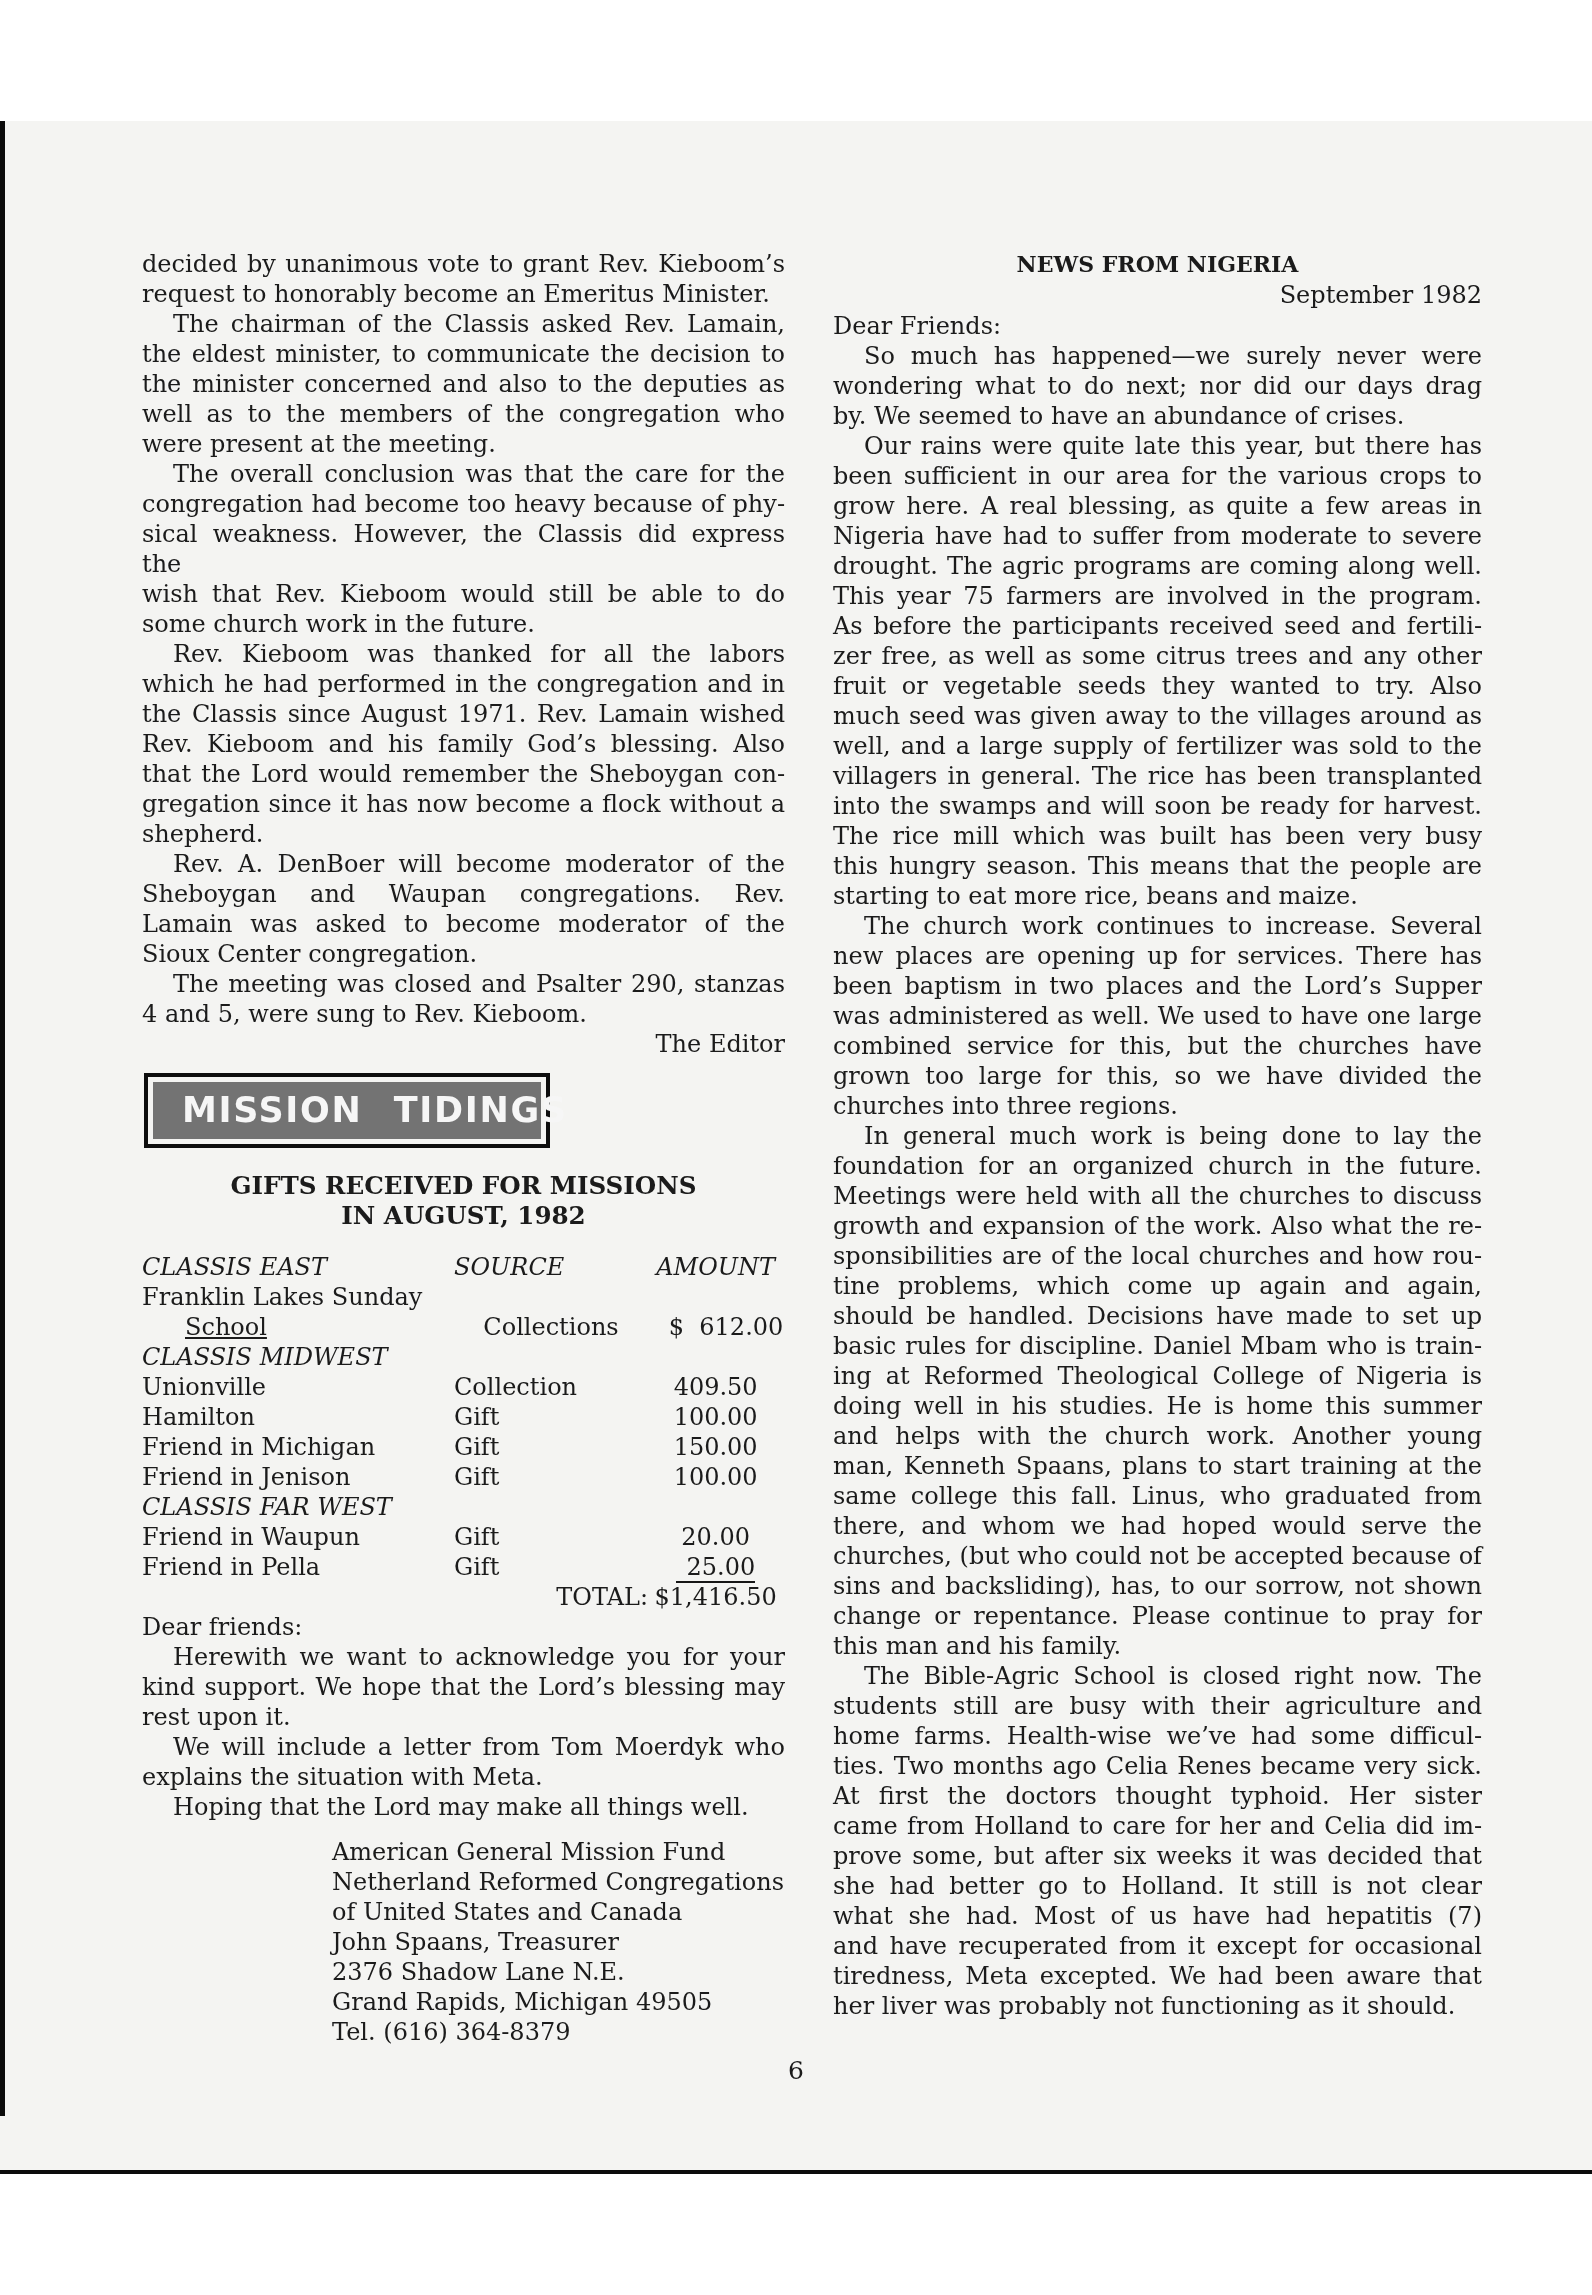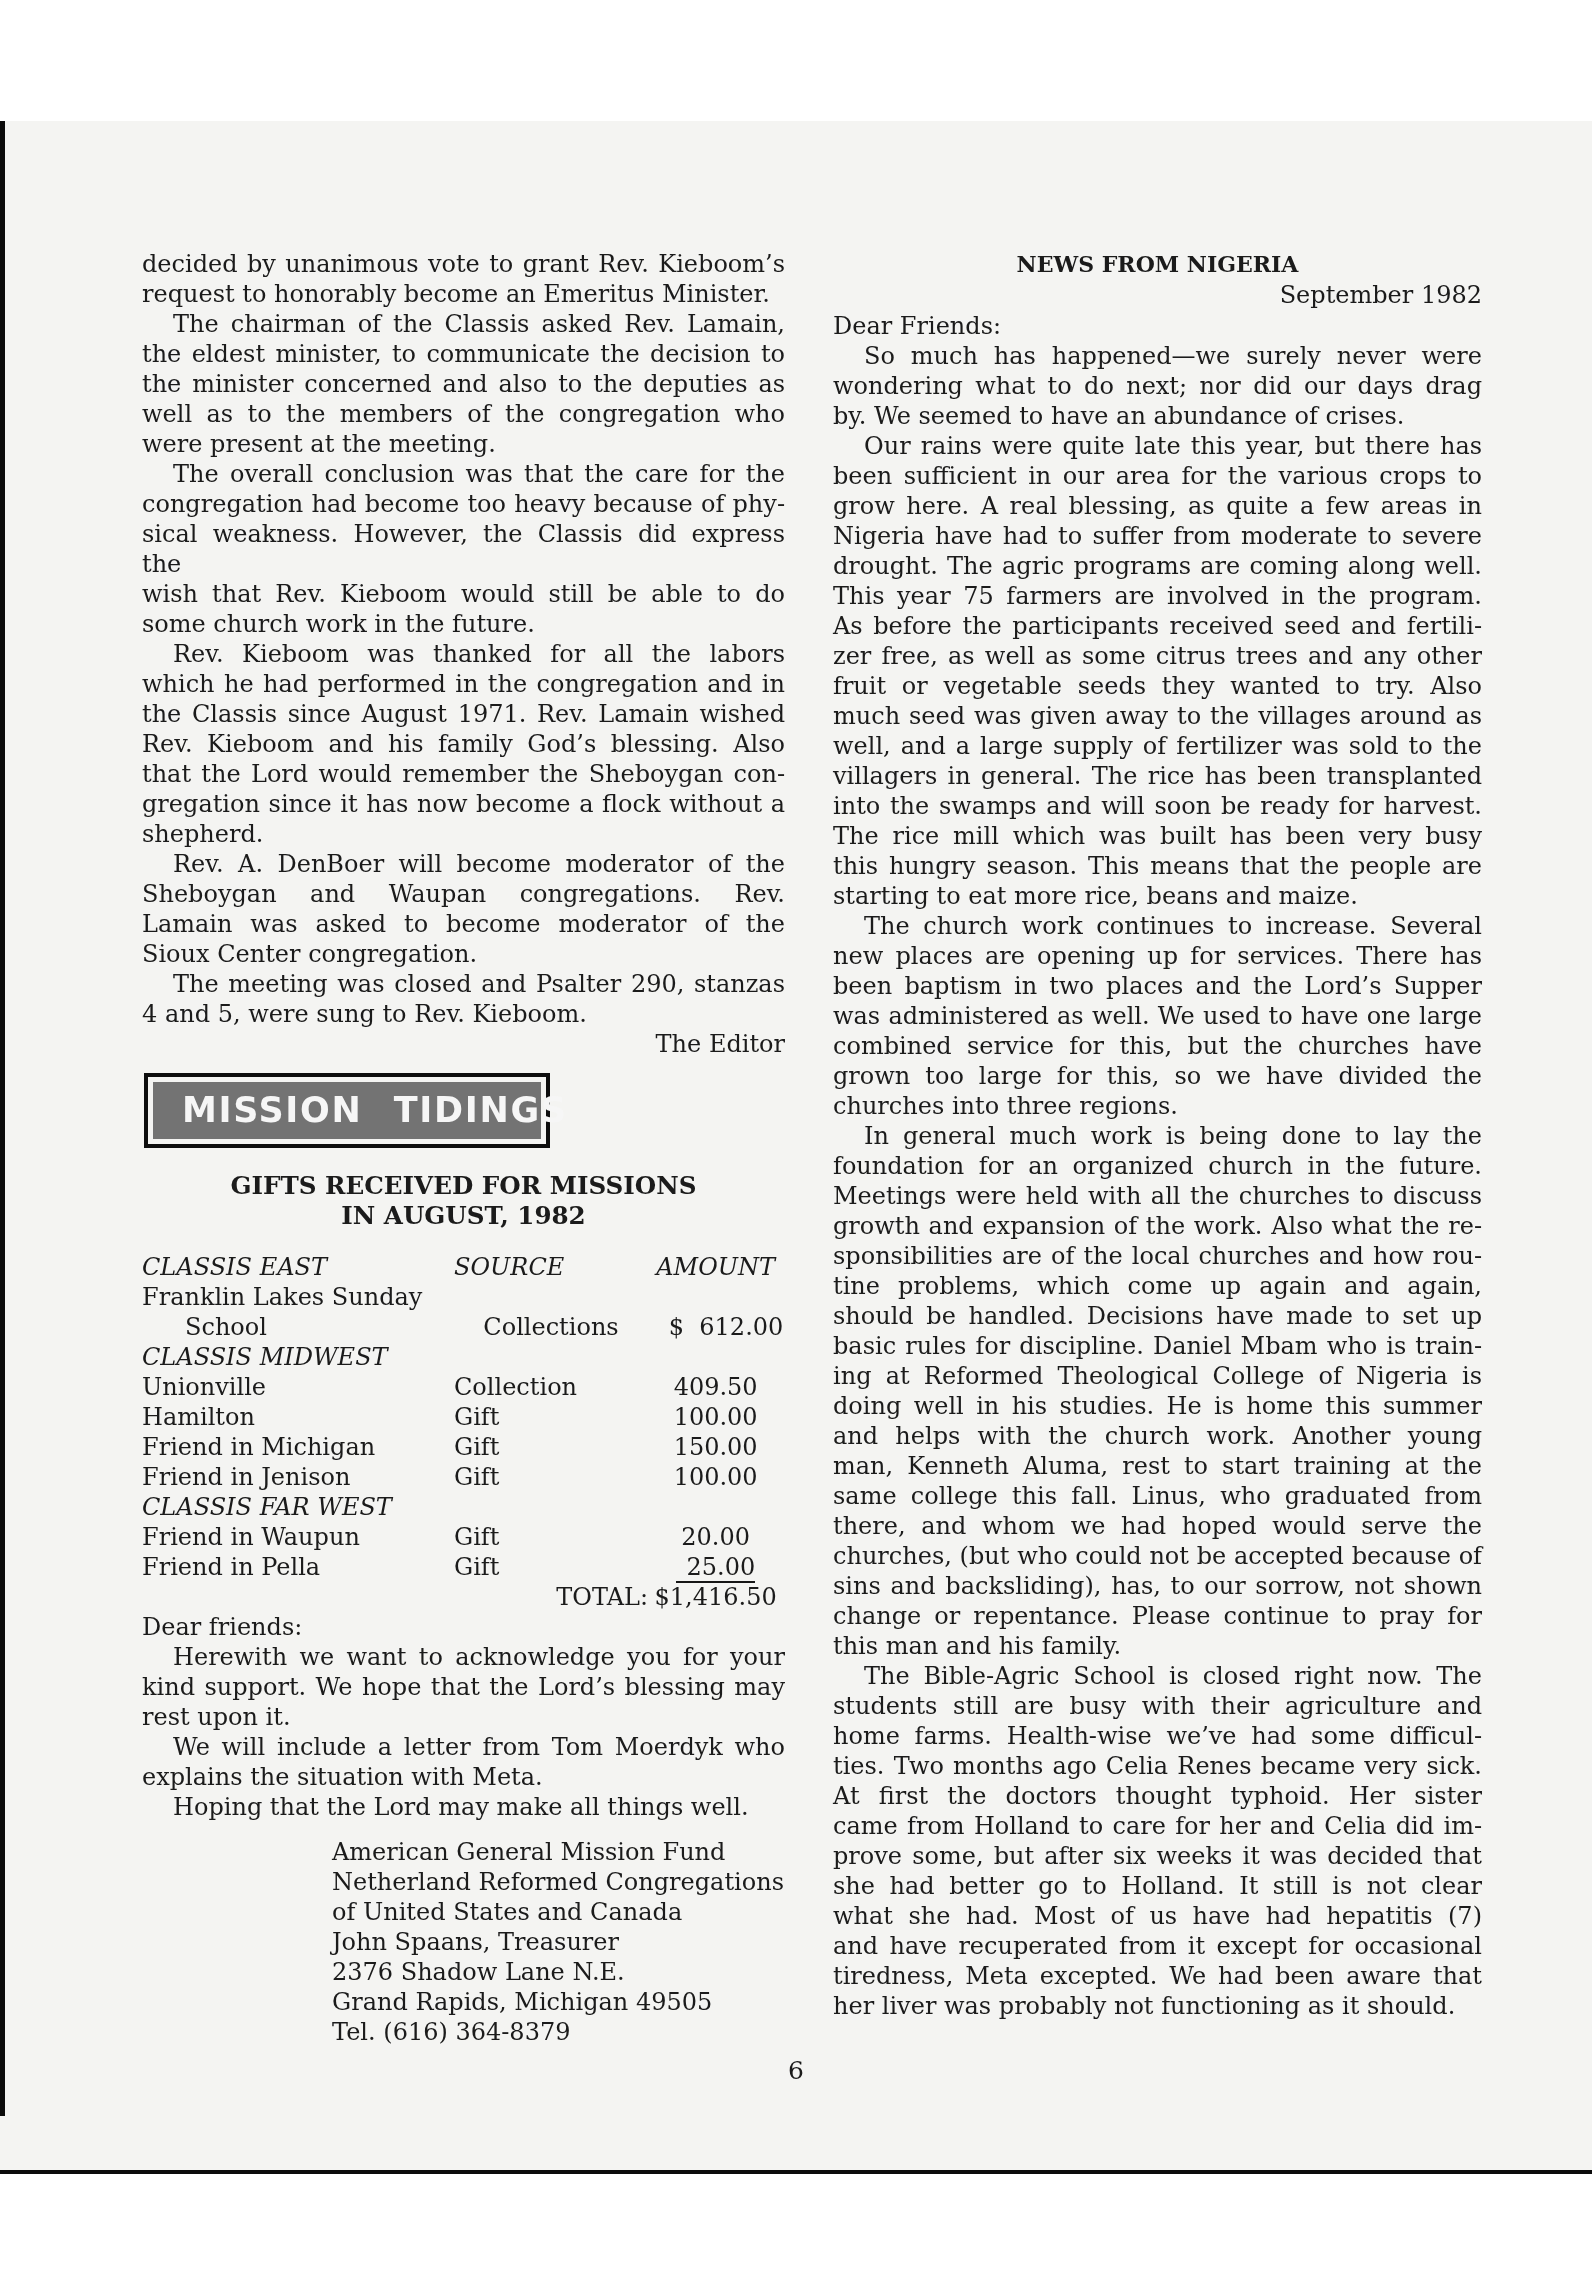--- a/index.html
+++ b/index.html
@@ -49,21 +49,21 @@
   }
   .gifts-heading {
     margin-top:22.4px; text-align:center; font-weight:bold; font-size:24.6px;
   }
   .gifts-table { margin-top:21px; }
   .trow { display:flex; line-height:30px; }
   .cname   { width:312px; }
   .csource { width:194px; }
   .camount { flex:1; text-align:center; padding-right:1.7px; }
   .trow.header span, .trow.section .cname span { font-style:italic; }
-  .trow.indent2 .cname { padding-left:43px; }
+  .trow.indent2 .cname { padding-left:43px;text-decoration:underline; }
   .trow.rule-under .camount span {
     border-bottom:2.6px solid #161616; padding-left:10.4px;
   }
   .trow.total .csource { text-align:right; }
   .camount span { white-space:pre; }
 
   .salutation { }
   .address { margin-left:190px; margin-top:15.5px; }
   .addr-line { text-align:left; }
 
@@ -265,21 +265,21 @@
         <div class="line">foundation for an organized church in the future.</div>
         <div class="line">Meetings were held with all the churches to discuss</div>
         <div class="line">growth and expansion of the work. Also what the re-</div>
         <div class="line">sponsibilities are of the local churches and how rou-</div>
         <div class="line">tine problems, which come up again and again,</div>
         <div class="line">should be handled. Decisions have made to set up</div>
         <div class="line">basic rules for discipline. Daniel Mbam who is train-</div>
         <div class="line">ing at Reformed Theological College of Nigeria is</div>
         <div class="line">doing well in his studies. He is home this summer</div>
         <div class="line">and helps with the church work. Another young</div>
-        <div class="line">man, Kenneth Aluma, rest to start training at the</div>
+        <div class="line">man, Kenneth Spaans, plans to start training at the</div>
         <div class="line">same college this fall. Linus, who graduated from</div>
         <div class="line">there, and whom we had hoped would serve the</div>
         <div class="line">churches, (but who could not be accepted because of</div>
         <div class="line">sins and backsliding), has, to our sorrow, not shown</div>
         <div class="line">change or repentance. Please continue to pray for</div>
         <div class="line pl">this man and his family.</div>
       </div>
       <div class="para indent">
         <div class="line">The Bible-Agric School is closed right now. The</div>
         <div class="line">students still are busy with their agriculture and</div>

